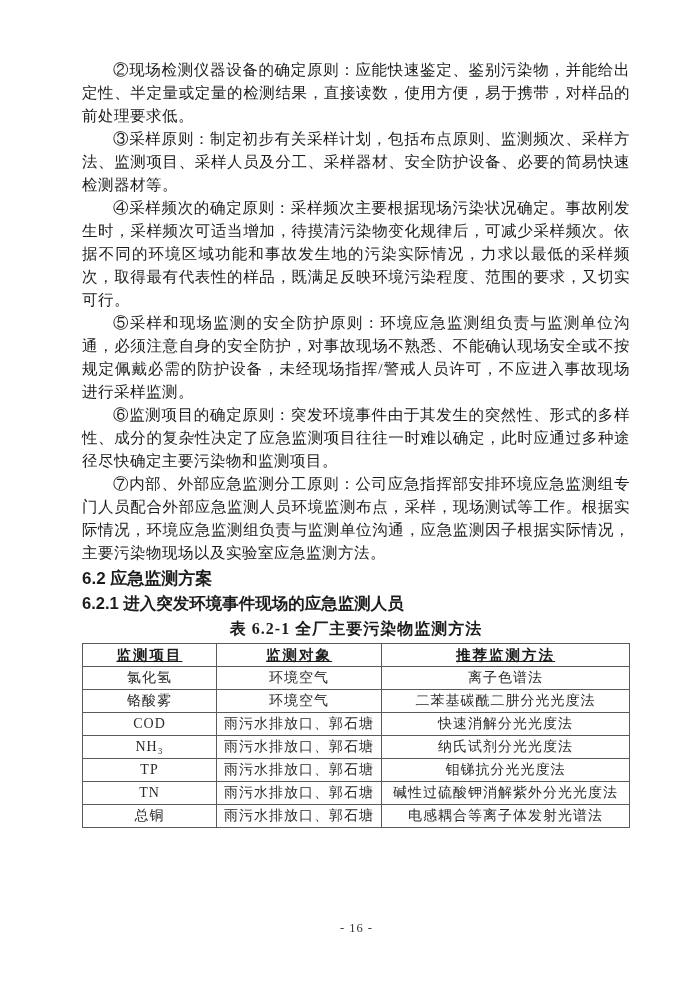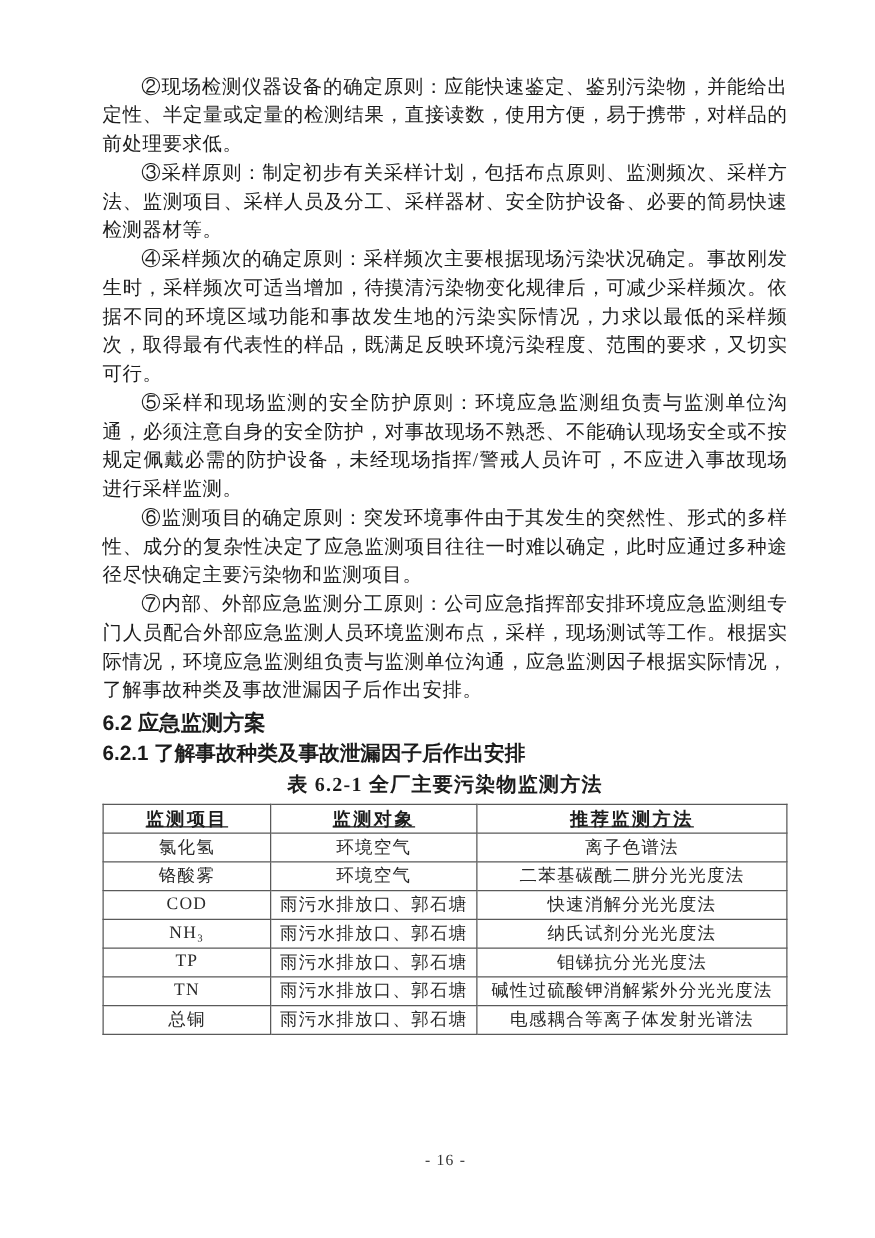--- a/index.html
+++ b/index.html
@@ -109,24 +109,24 @@
 <div class="page">
 
 
   <div class="content">
 
     <p class="body-para">②现场检测仪器设备的确定原则：应能快速鉴定、鉴别污染物，并能给出定性、半定量或定量的检测结果，直接读数，使用方便，易于携带，对样品的前处理要求低。</p>
     <p class="body-para">③采样原则：制定初步有关采样计划，包括布点原则、监测频次、采样方法、监测项目、采样人员及分工、采样器材、安全防护设备、必要的简易快速检测器材等。</p>
     <p class="body-para">④采样频次的确定原则：采样频次主要根据现场污染状况确定。事故刚发生时，采样频次可适当增加，待摸清污染物变化规律后，可减少采样频次。依据不同的环境区域功能和事故发生地的污染实际情况，力求以最低的采样频次，取得最有代表性的样品，既满足反映环境污染程度、范围的要求，又切实可行。</p>
     <p class="body-para">⑤采样和现场监测的安全防护原则：环境应急监测组负责与监测单位沟通，必须注意自身的安全防护，对事故现场不熟悉、不能确认现场安全或不按规定佩戴必需的防护设备，未经现场指挥/警戒人员许可，不应进入事故现场进行采样监测。</p>
     <p class="body-para">⑥监测项目的确定原则：突发环境事件由于其发生的突然性、形式的多样性、成分的复杂性决定了应急监测项目往往一时难以确定，此时应通过多种途径尽快确定主要污染物和监测项目。</p>
-    <p class="body-para">⑦内部、外部应急监测分工原则：公司应急指挥部安排环境应急监测组专门人员配合外部应急监测人员环境监测布点，采样，现场测试等工作。根据实际情况，环境应急监测组负责与监测单位沟通，应急监测因子根据实际情况，了解事故种类及事故泄漏因子后作出安排。</p>
+    <p class="body-para">⑦内部、外部应急监测分工原则：公司应急指挥部安排环境应急监测组专门人员配合外部应急监测人员环境监测布点，采样，现场测试等工作。根据实际情况，环境应急监测组负责与监测单位沟通，应急监测因子根据实际情况，主要污染物现场以及实验室应急监测方法。</p>
 
     <h2 class="sec-h2">6.2 应急监测方案</h2>
-    <h3 class="sec-h3">6.2.1 了解事故种类及事故泄漏因子后作出安排</h3>
+    <h3 class="sec-h3">6.2.1 进入突发环境事件现场的应急监测人员</h3>
 
 
     <div class="table-title">表 6.2-1 全厂主要污染物监测方法</div>
 
     <table class="pollutant-table">
       <colgroup>
         <col class="c1">
           <col class="c2">
           <col class="c3">
       </colgroup>

